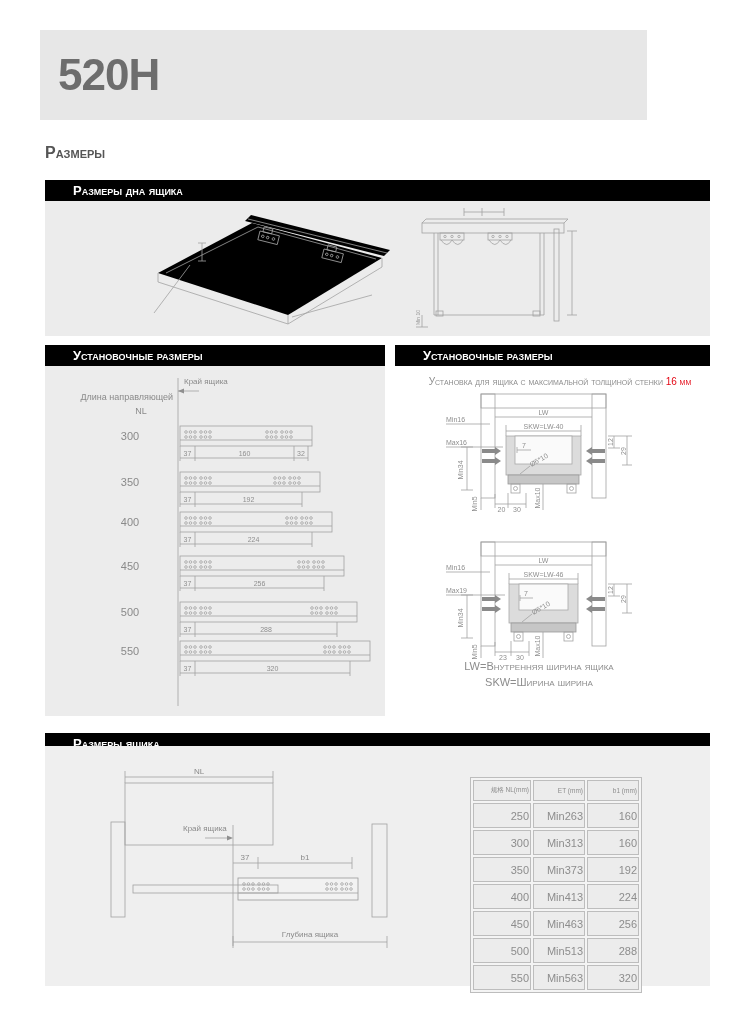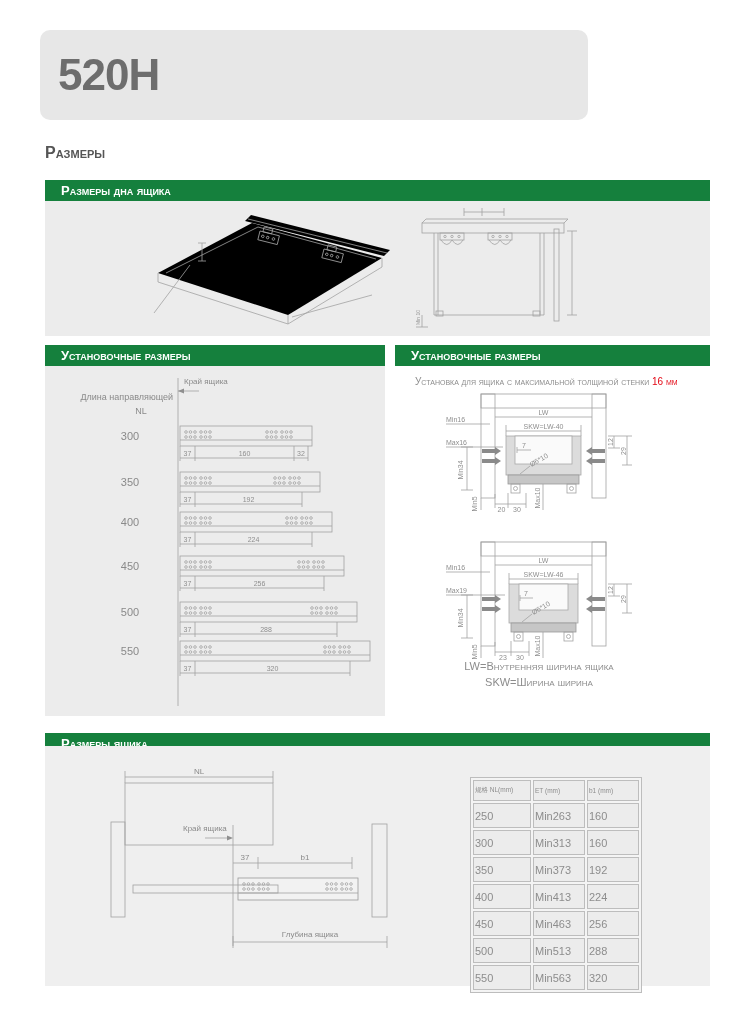--- a/index.html
+++ b/index.html
@@ -1,29 +1,29 @@
 <!DOCTYPE html>
 <html><head>
 <meta charset="utf-8">
 <style>
   html,body{margin:0;padding:0;background:#fff;}
   #page{position:relative;width:750px;height:1024px;background:#fff;
         font-family:"Liberation Sans",sans-serif;overflow:hidden;}
   .sc{font-variant:small-caps;}
   
-  #hdr{position:absolute;left:40px;top:30px;width:548px;height:90px;background:#e7e7e7;
-       display:flex;align-items:center;padding:0 18px;box-sizing:border-box;gap:16px;border-radius:10px;}
+  #hdr{position:absolute;left:40px;top:30px;width:607px;height:90px;background:#e7e7e7;
+       display:flex;align-items:center;padding:0 18px;box-sizing:border-box;gap:16px;}
   #model{font-size:44px;font-weight:bold;color:#6d6d6d;letter-spacing:-1px;}
   #ttl{font-size:16px;line-height:1.25;font-weight:bold;color:#7b7b7b;}
   
   .h1{position:absolute;left:45px;font-size:16px;font-weight:bold;color:#555;text-align:right;}
-  .bar{position:absolute;height:21px;background:#15803d;color:#fff;font-size:13px;font-weight:bold;
-       line-height:21px;padding-left:16px;box-sizing:border-box;}
+  .bar{position:absolute;height:21px;background:#000000;color:#fff;font-size:13px;font-weight:bold;
+       line-height:21px;padding-left:28px;box-sizing:border-box;}
   .panel{position:absolute;background:#ececec;}
-  .cap{position:absolute;width:290px;font-size:10px;color:#8c8c8c;}
+  .cap{position:absolute;width:290px;text-align:center;font-size:10px;color:#8c8c8c;}
   .red{color:#e30613;}
   #legend{position:absolute;left:404px;top:658px;width:270px;text-align:center;
           font-size:11px;color:#8c8c8c;line-height:16px;}
   
   svg{position:absolute;overflow:visible;}
   svg line,svg rect,svg polyline,svg circle,svg path{stroke:#a2a2a2;fill:none;stroke-width:.8;}
   svg text{stroke:none;}
   .dt{font:7px "Liberation Sans",sans-serif;fill:#8f8f8f;}
   .dt8{font:8px "Liberation Sans",sans-serif;fill:#8a8a8a;}
   .dt9{font:9px "Liberation Sans",sans-serif;fill:#8a8a8a;}
@@ -31,21 +31,21 @@
   .dt5{font:5px "Liberation Sans",sans-serif;fill:#999;}
   .arr{fill:#8f8f8f;stroke:none;}
   .pin{fill:#8a8a8a;stroke:none;}
   .grayfill{fill:#dcdcdc;stroke:#a8a8a8;}
   .cavity{fill:#fafafa;stroke:#a8a8a8;}
   .railfill{fill:#c6c6c6;stroke:#9a9a9a;}
   .lite{fill:#f2f2f2;stroke:#9a9a9a;}
   
   #spec{position:absolute;left:470px;top:777px;border-collapse:separate;border-spacing:2px;
         border:1px solid #bdbdbd;background:#f4f4f4;}
-  #spec th,#spec td{border:1px solid #bdbdbd;background:#ececec;color:#8d8d8d;text-align:left;}
+  #spec th,#spec td{border:1px solid #bdbdbd;background:#ececec;color:#8d8d8d;text-align:right;}
   #spec th{font-size:6.5px;font-weight:normal;height:17px;width:48px;}
   #spec th:first-child{width:54px;}
   #spec td{font-size:11px;height:21px;}
 </style>
 </head>
 <body>
 
 <div id="page">
 
   <div id="hdr">

